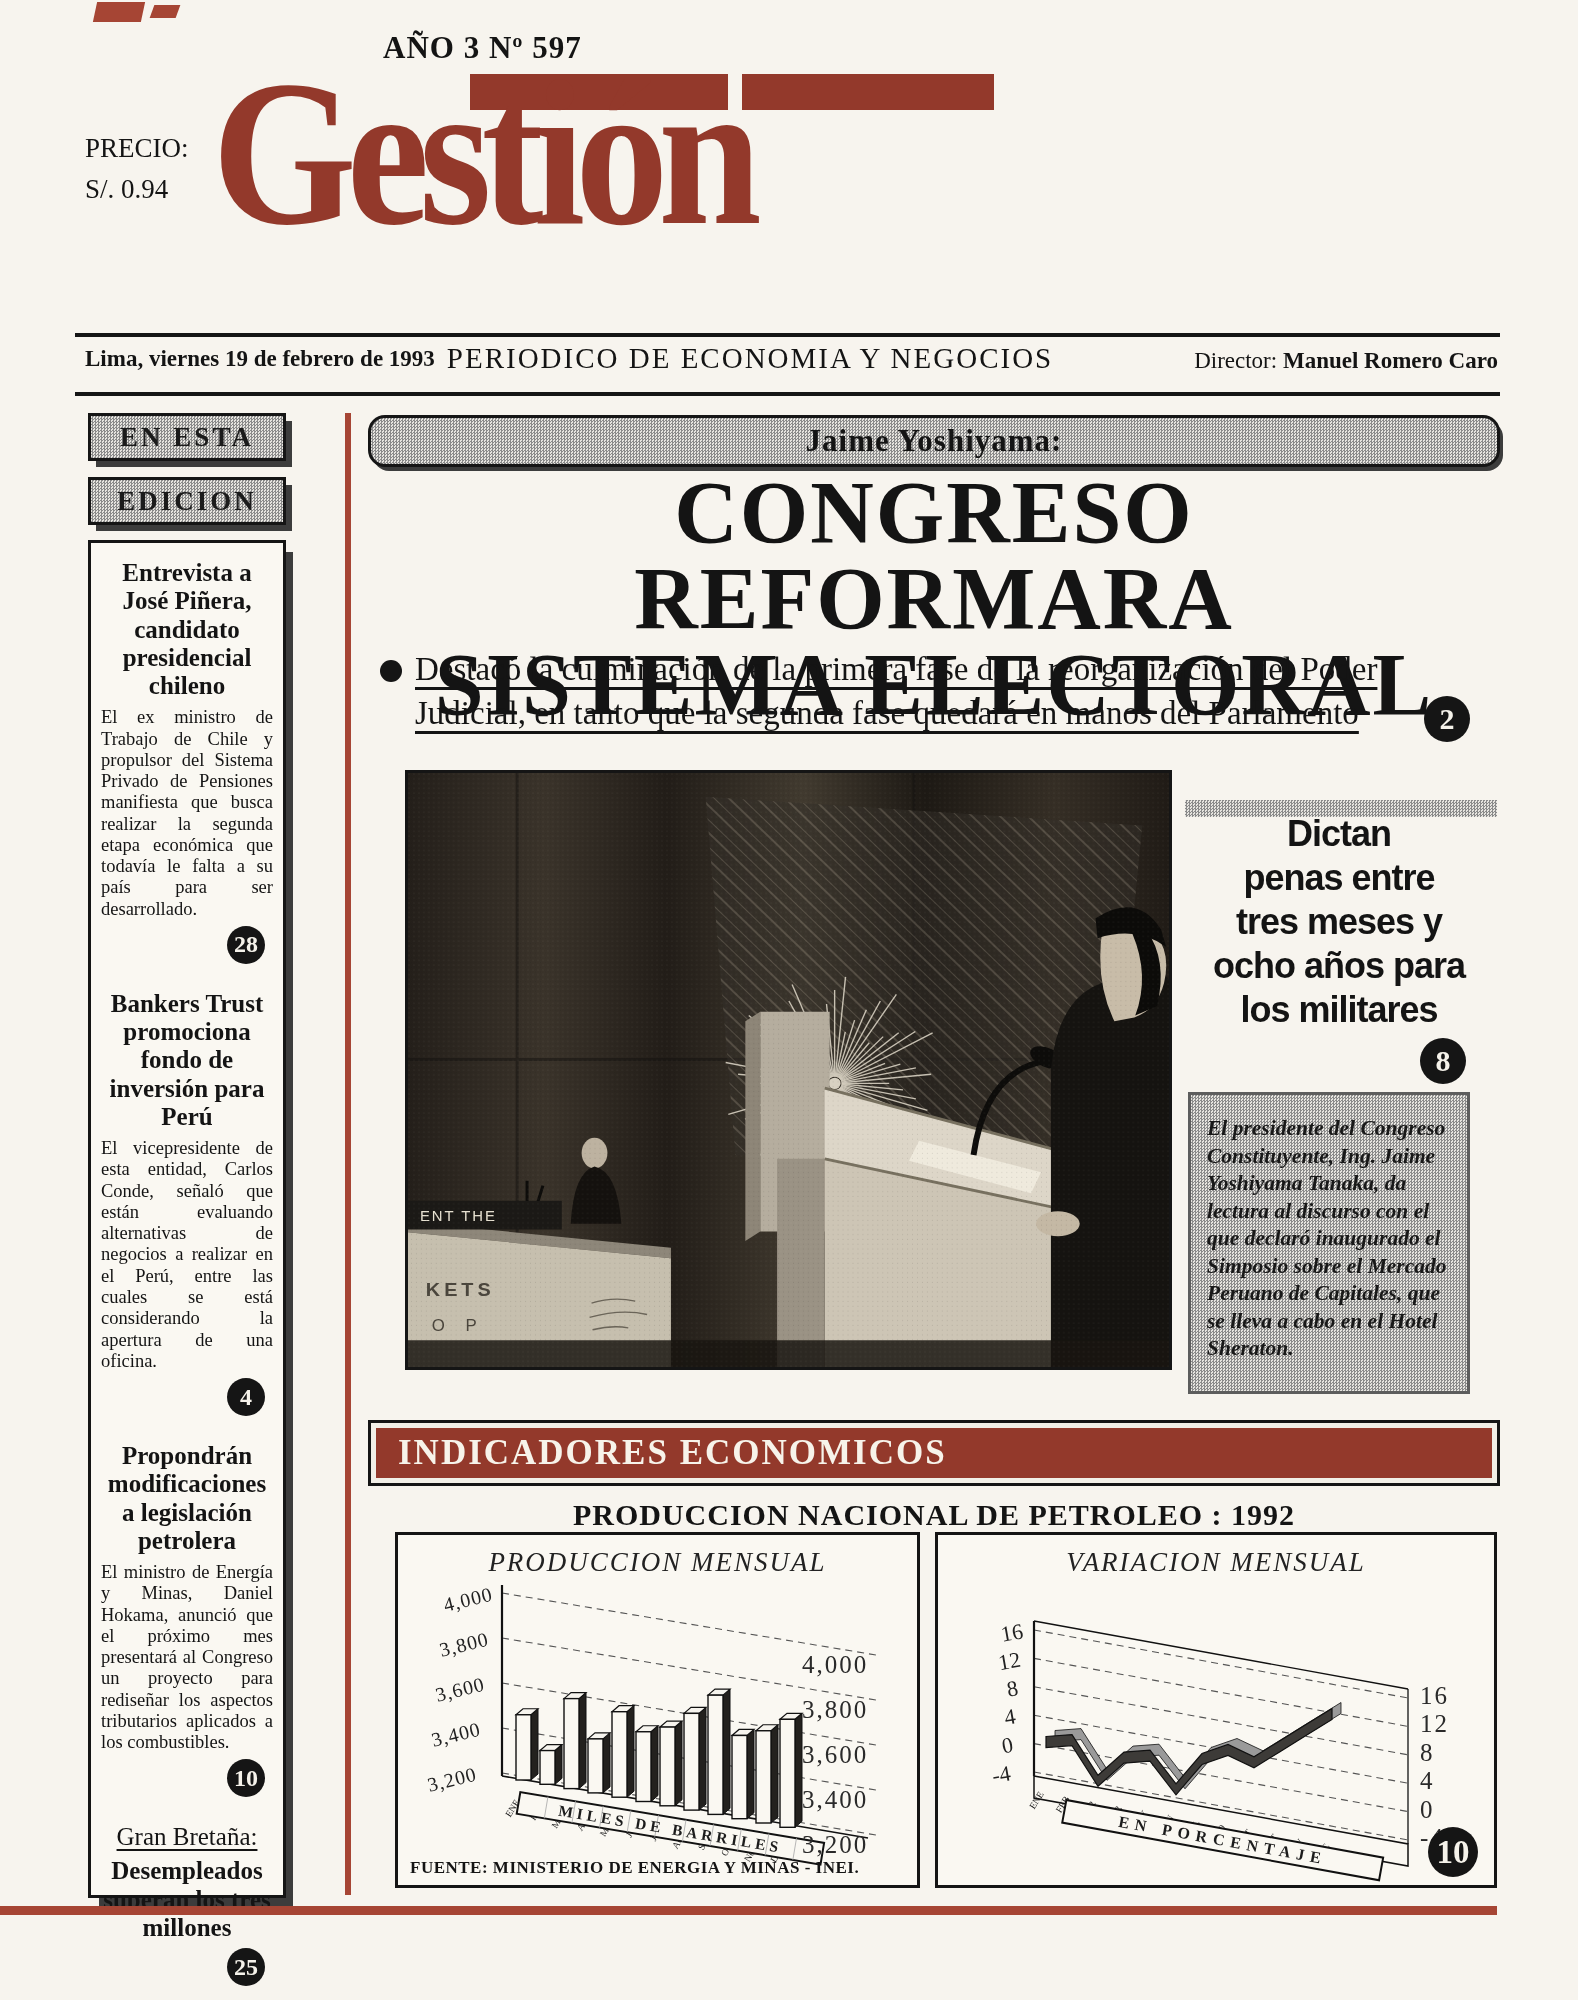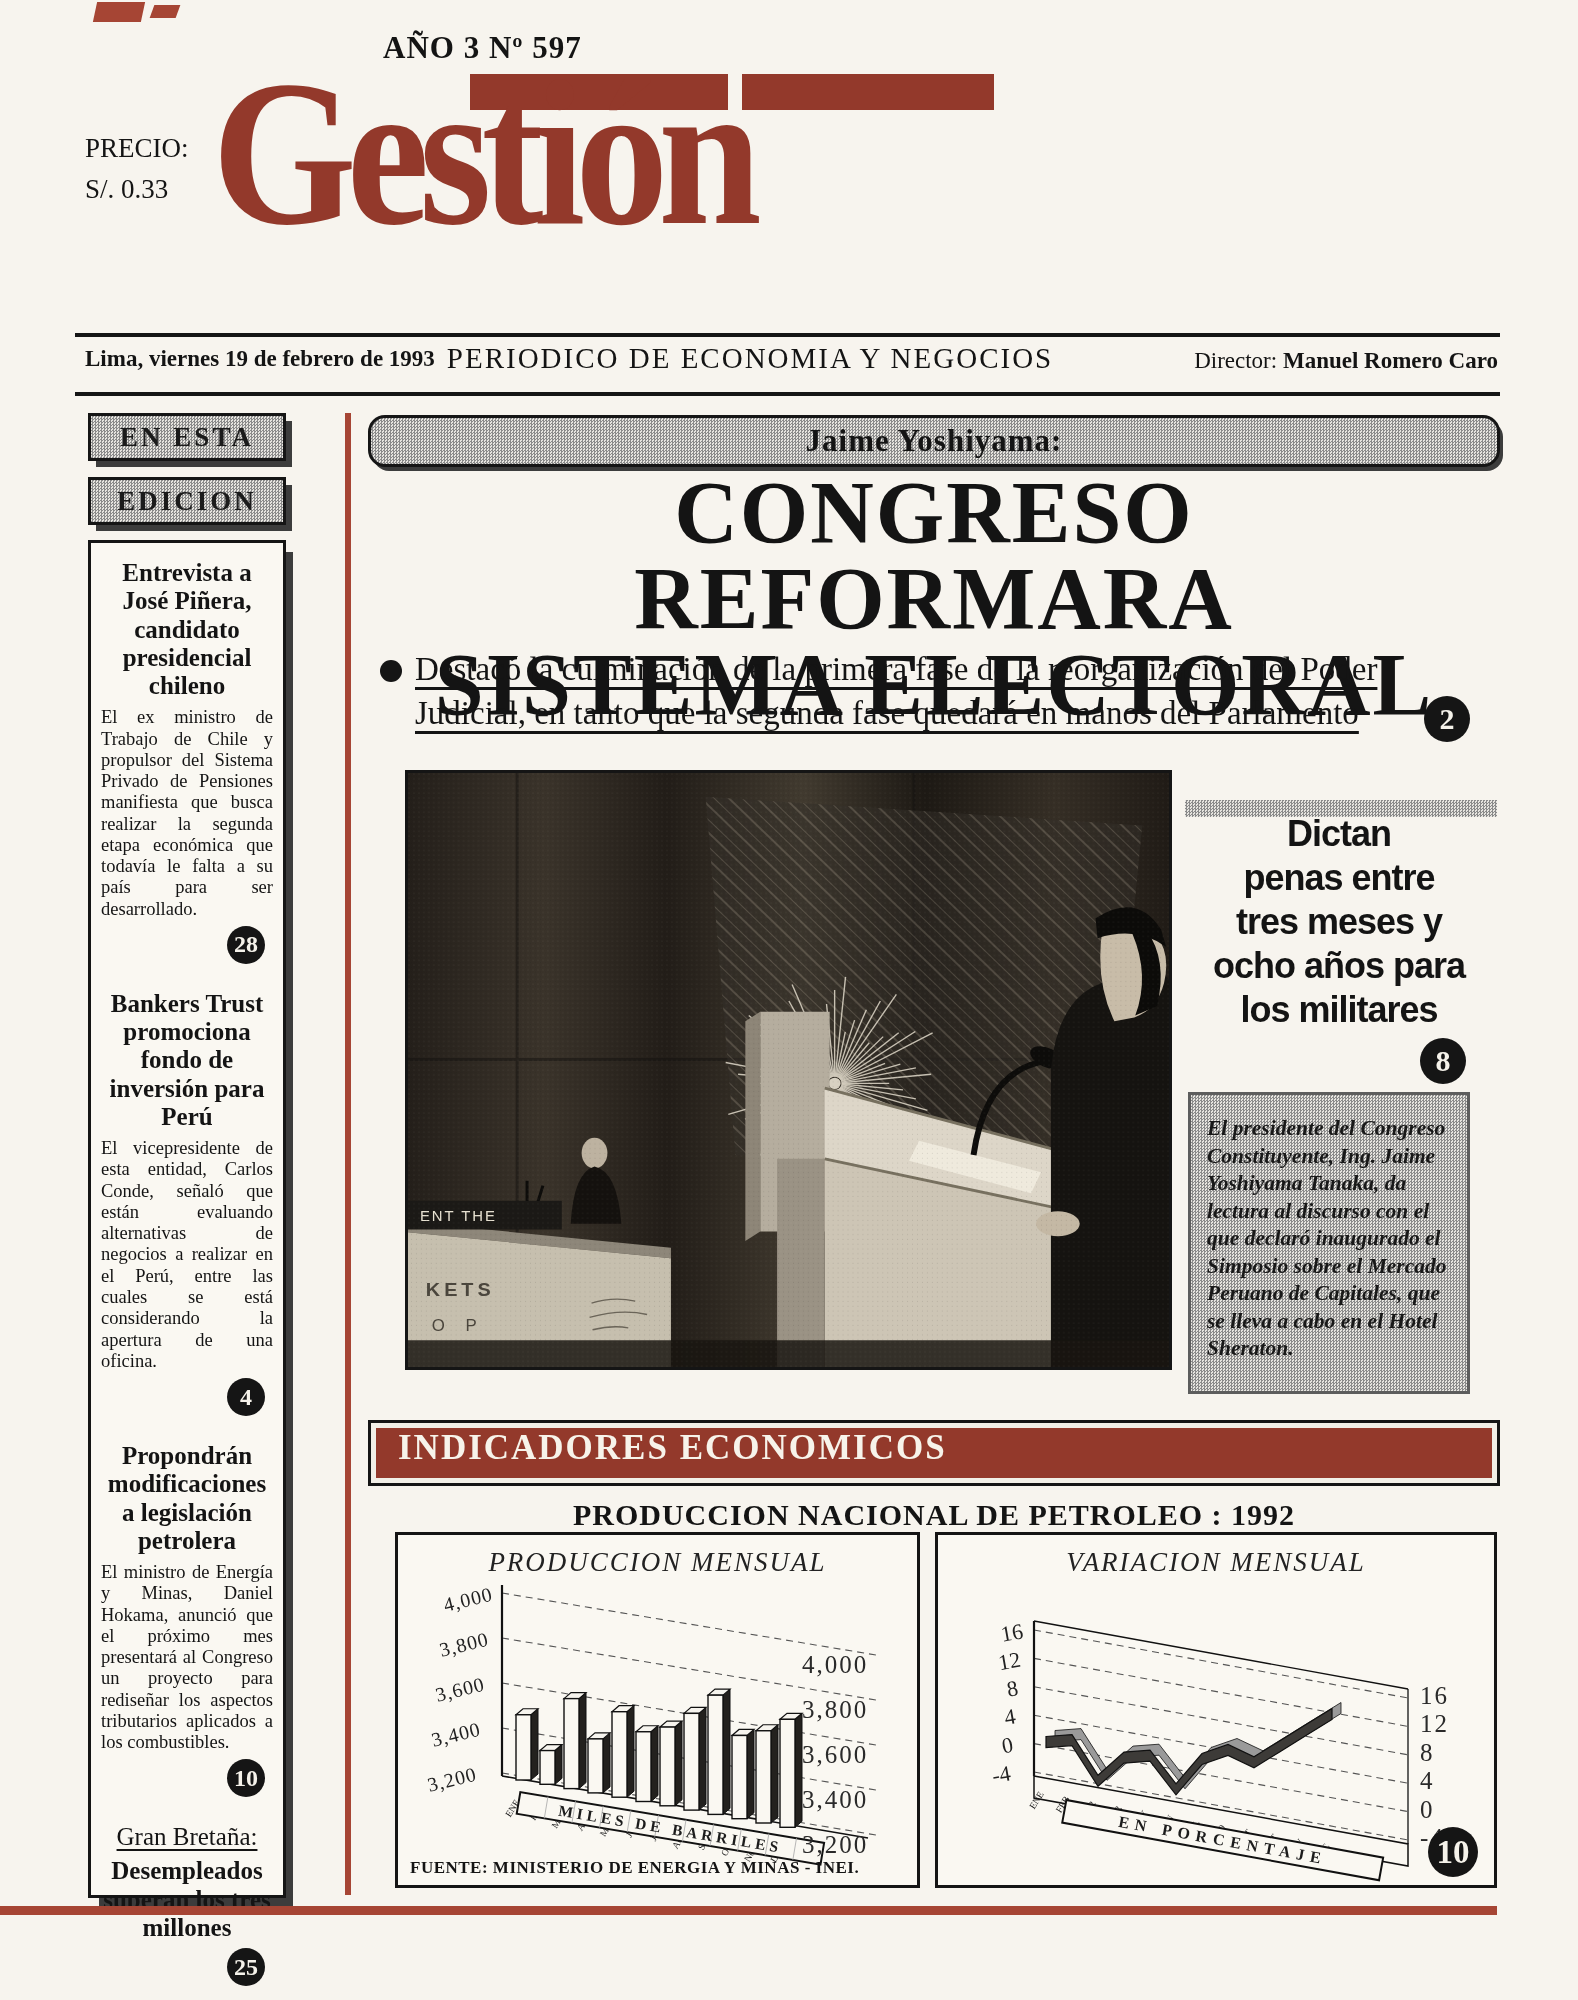--- a/index.html
+++ b/index.html
@@ -44,21 +44,21 @@
 
   
   .rail-strip{left:1185px;top:800px;width:312px;height:17px;}
   .secondary-headline{left:1178px;top:812px;width:322px;text-align:center;font-family:"Liberation Sans",sans-serif;font-weight:bold;font-size:36px;line-height:1.22;letter-spacing:-1px;white-space:pre-line;}
   .badge-secondary{left:1420px;top:1038px;width:46px;height:46px;font-size:30px;}
   .caption-box{left:1188px;top:1092px;width:282px;height:302px;border:3px solid #5d5d5d;padding:20px 16px;}
   .caption-text{font-size:21.5px;line-height:1.28;font-weight:bold;font-style:italic;color:#181818;}
 
   
   .banner{left:368px;top:1420px;width:1132px;height:66px;border:3px solid #151515;background:#f2efe7;padding:5px;}
-  .banner-inner{width:100%;height:100%;background:var(--brand);display:flex;}
+  .banner-inner{width:100%;height:100%;background:var(--brand);display:flex;align-items:center;}
   .banner-text{color:#f7f3ea;font-size:35px;font-weight:bold;letter-spacing:2px;padding-left:22px;}
   .indicators-title{left:368px;top:1498px;width:1132px;text-align:center;font-size:30px;font-weight:bold;letter-spacing:1px;}
   .chart-box{top:1532px;height:356px;border:3px solid #151515;background:#faf8f2;}
   .chart-box-left{left:395px;width:525px;}
   .chart-box-right{left:935px;width:562px;}
   .chart-title{position:absolute;top:12px;left:0;right:0;text-align:center;font-style:italic;font-size:27px;letter-spacing:2px;color:#222;}
   .chart-svg{position:absolute;left:0;top:0;}
   .chart-svg text{font-family:"Liberation Serif",serif;}
   .chart-source{position:absolute;left:12px;bottom:7px;font-size:17px;font-weight:bold;letter-spacing:0.5px;}
   .badge-chart{position:absolute;right:16px;bottom:8px;width:50px;height:50px;font-size:33px;}
@@ -73,21 +73,21 @@
   <div class="abs red-mark" style="left:152px;top:5px;width:26px;height:13px;transform:skewX(-20deg);"></div>
 
   <div class="abs edition">AÑO 3 Nº 597</div>
   <div class="abs logo-wrap">
     <div class="logo-bar" style="left:258px;width:258px;"></div>
     <div class="logo-bar" style="left:530px;width:252px;"></div>
     <div class="logo-text">Gestión</div>
   </div>
   <div class="abs price">
     <div>PRECIO:</div>
-    <div>S/. 0.33</div>
+    <div>S/. 0.94</div>
   </div>
 
   <div class="abs rule" style="top:333px;"></div>
   <div class="abs dateline-left">Lima, viernes 19 de febrero de 1993</div>
   <div class="abs dateline-center">PERIODICO DE ECONOMIA Y NEGOCIOS</div>
   <div class="abs dateline-right">
     <span>Director:</span>
     <b>Manuel Romero Caro</b>
   </div>
   <div class="abs rule" style="top:392px;"></div>

